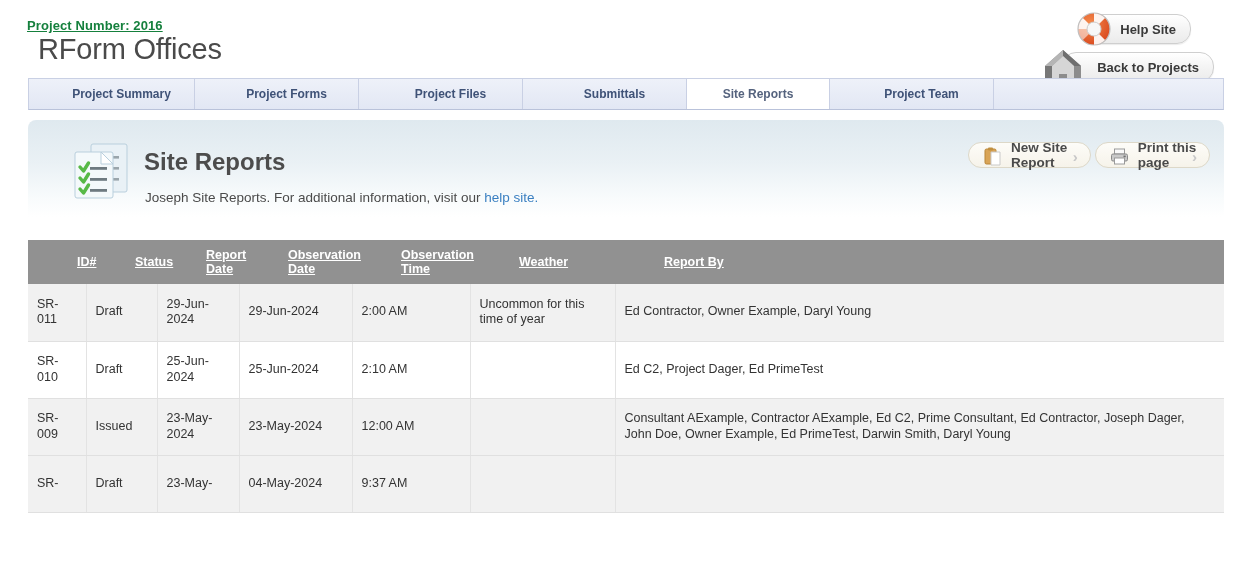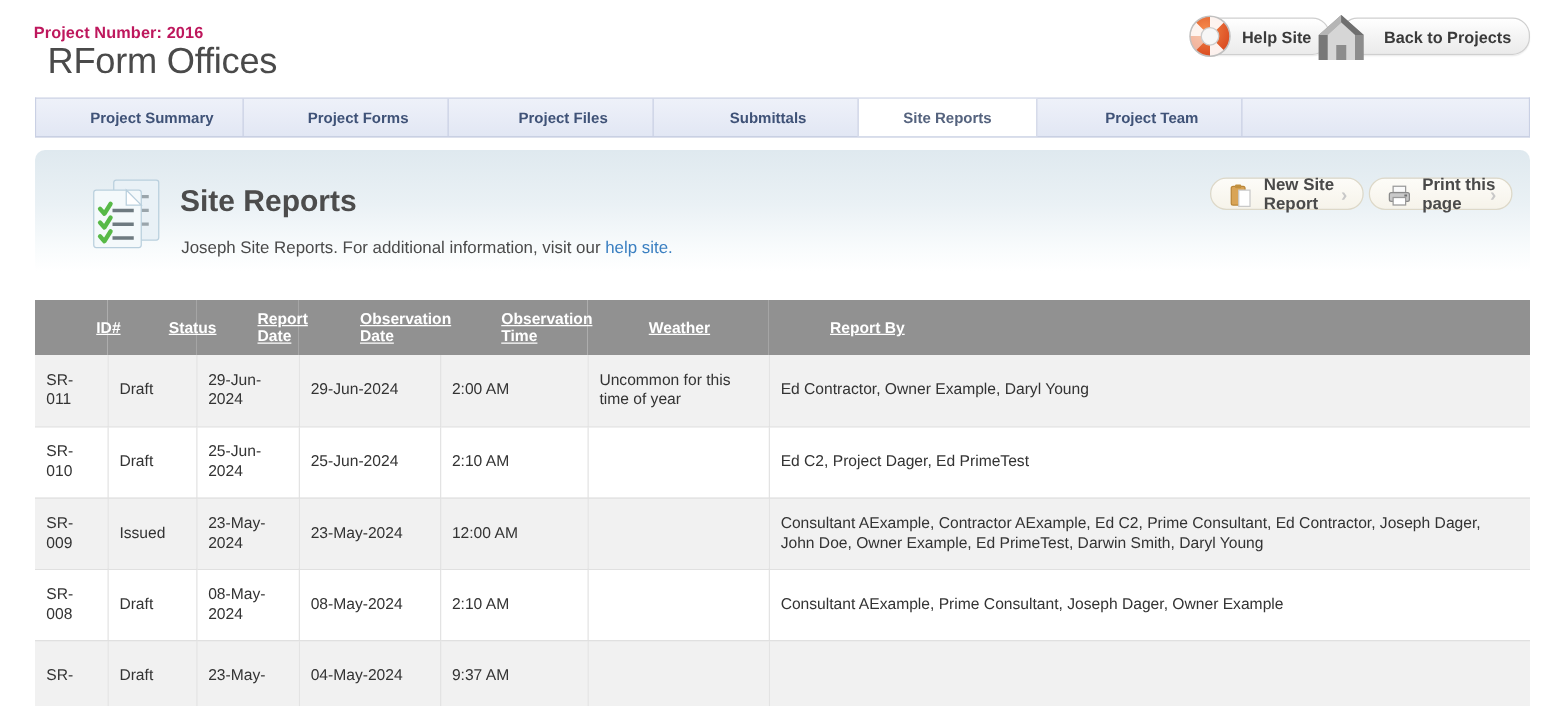--- a/index.html
+++ b/index.html
@@ -20,41 +20,43 @@
     position: relative;
     height: 78px;
     padding: 0;
   }
   .project-number {
     position: absolute;
     left: 27px;
     top: 18px;
     font-size: 13px;
     font-weight: bold;
-    color: #be185d;
+    color: #15803d;
     letter-spacing: 0.1px;
+    text-decoration: underline;
   }
   .project-title {
     position: absolute;
     left: 26px;
     top: 33px;
     font-size: 29px;
     font-weight: normal;
     color: #4a4a4a;
     letter-spacing: -0.2px;
     margin-left: 12px;
   }
 
   .header-buttons {
     position: absolute;
-    right: 18px;
+    right: 28px;
     top: 14px;
     display: flex;
     align-items: center;
     gap: 8px;
+    flex-direction: column;
   }
   .hdr-btn {
     position: relative;
     display: flex;
     align-items: center;
     height: 28px;
     background: linear-gradient(to bottom, #ffffff 0%, #f4f4f4 50%, #ebebeb 100%);
     border: 1px solid #cfcfcf;
     border-radius: 14px;
     padding: 0 14px 0 34px;
@@ -431,29 +433,20 @@
       <tr class="odd">
         <td>SR-009</td>
         <td>Issued</td>
         <td>23-May-2024</td>
         <td>23-May-2024</td>
         <td>12:00 AM</td>
         <td></td>
         <td>Consultant AExample, Contractor AExample, Ed C2, Prime Consultant, Ed Contractor, Joseph Dager, John Doe, Owner Example, Ed PrimeTest, Darwin Smith, Daryl Young</td>
       </tr>
 
-      <tr class="even">
-        <td>SR-008</td>
-        <td>Draft</td>
-        <td>08-May-2024</td>
-        <td>08-May-2024</td>
-        <td>2:10 AM</td>
-        <td></td>
-        <td>Consultant AExample, Prime Consultant, Joseph Dager, Owner Example</td>
-      </tr>
 
       <tr class="odd">
         <td>SR-</td>
         <td>Draft</td>
         <td>23-May-</td>
         <td>04-May-2024</td>
         <td>9:37 AM</td>
         <td></td>
         <td></td>
       </tr>

